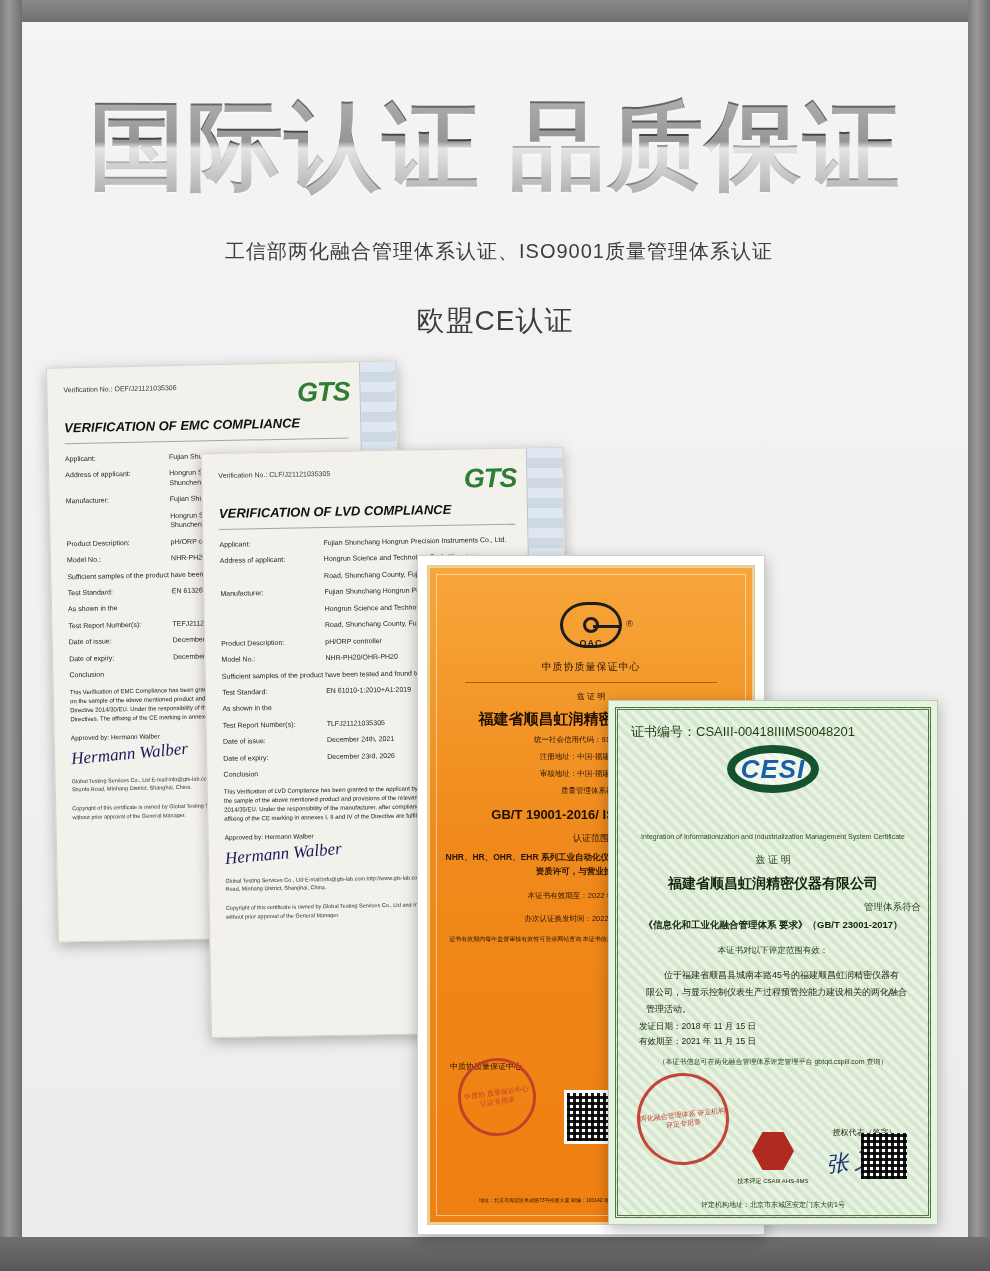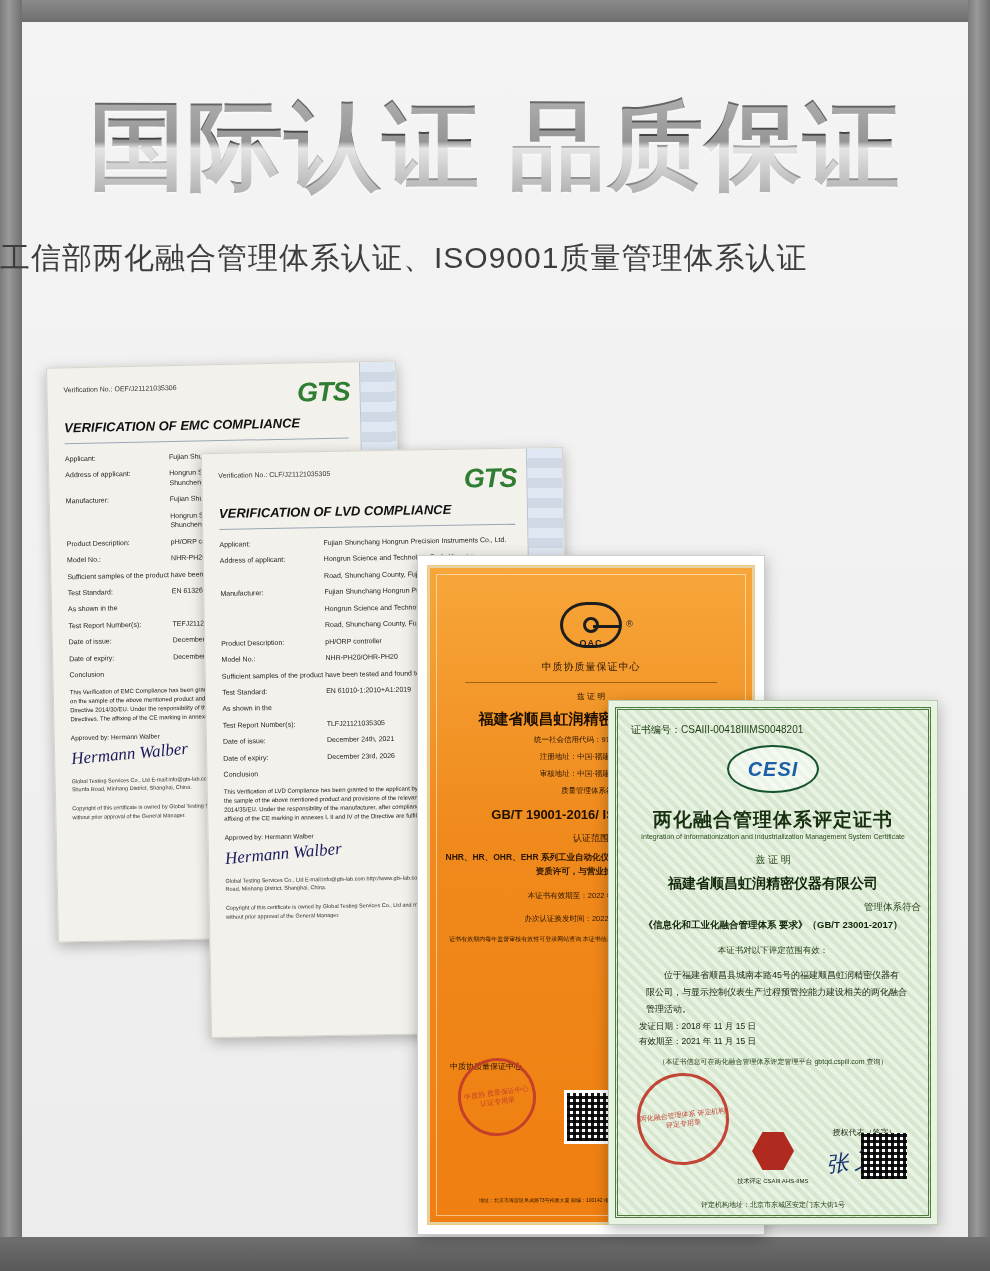--- a/index.html
+++ b/index.html
@@ -39,23 +39,23 @@
     letter-spacing: 2px;
     line-height: 1.05;
     color: #4a4a4a;
     background: linear-gradient(180deg,#6d6d6d 0%, #3f3f3f 45%, #cfcfcf 52%, #6b6b6b 100%);
     -webkit-background-clip: text;
     background-clip: text;
     color: transparent;
     text-shadow: 0 2px 0 rgba(255,255,255,.45);
   }
   .sub1 {
-    position: absolute; top: 238px; left: 0; right: 0;
-    text-align: left;
-    font-size: 30px;
+    position: absolute; top: 238px; left: 8px; right: 0;
+    text-align: center;
+    font-size: 20px;
     color: #3d3d3d;
     letter-spacing: 1px;
   }
   .sub2 {
     position: absolute; top: 302px; left: 0; right: 0;
     text-align: center;
     font-size: 28px;
     color: #3d3d3d;
     letter-spacing: 1px;
   }
@@ -197,26 +197,26 @@
     background: #e9f3e3;
     border: 1px solid #b9cdb0;
   }
   .cesi-border {
     position: absolute; inset: 6px;
     border: 3px double #4d7a3a;
     background:
       repeating-linear-gradient(45deg, rgba(120,165,100,.16) 0 4px, transparent 4px 8px),
       #e9f3e3;
   }
-  .cesi-no { position:absolute; left: 22px; top: 22px; font-size: 10px; color:#1f3d14;text-align:right; }
+  .cesi-no { position:absolute; left: 22px; top: 22px; font-size: 13px; color:#1f3d14;text-align:right; }
   .cesi-logo {
     position:absolute; left: 50%; transform: translateX(-50%); top: 44px;
-    width: 92px; height: 48px; border: 2px solid #14532d; border-radius: 50%/50%;
+    width: 92px; height: 48px; border: 8px solid #14532d; border-radius: 50%/50%;
     display:flex; align-items:center; justify-content:center;
-    color:#1b5fa8; font-size: 20px; font-weight: bold; font-style: italic; letter-spacing: 1px;
+    color:#1b5fa8; font-size: 26px; font-weight: bold; font-style: italic; letter-spacing: 1px;
     background: rgba(255,255,255,.5);
   }
   .cesi-title { position:absolute; left: 16px; right: 16px; top: 106px; text-align:center; font-size: 19px; font-weight: bold; color:#17300f; letter-spacing:1px;}
   .cesi-title-en { position:absolute; left: 16px; right: 16px; top: 132px; text-align:center; font-size: 7px; color:#2a4a1e; }
   .cesi-zm { position:absolute; left:0; right:0; top: 152px; text-align:center; font-size: 10px; color:#1f3d14; }
   .cesi-company { position:absolute; left: 16px; right: 16px; top: 174px; text-align:center; font-size: 14px; font-weight:bold; color:#11280a; }
   .cesi-sub { position:absolute; left: 16px; right: 16px; top: 200px; text-align:right; font-size: 9.5px; color:#1f3d14; }
   .cesi-std { position:absolute; left: 16px; right: 16px; top: 218px; text-align:center; font-size: 9.5px; color:#11280a; font-weight:bold; }
   .cesi-valid { position:absolute; left: 16px; right: 16px; top: 244px; text-align:center; font-size: 8.5px; color:#1f3d14; }
   .cesi-body { position:absolute; left: 37px; right: 30px; top: 266px; font-size: 9px; line-height: 1.9; color:#11280a; text-indent: 18px; }
@@ -252,20 +252,21 @@
 <body>
 
 <div class="page">
   <div class="top-bar"></div>
   <div class="rail left"></div>
   <div class="rail right"></div>
   <div class="bottom-bar"></div>
 
   <div class="headline">国际认证 品质保证</div>
   <div class="sub1">工信部两化融合管理体系认证、ISO9001质量管理体系认证</div>
+  <div class="sub2">欧盟CE认证</div>
 
   <div class="certs">
 
     <div class="cert cert-emc">
       <div class="verif-no">Verification No.:  OEF/J21121035306</div>
       <div class="gts-logo">GTS</div>
       <div class="gts-side">
         <span>ZERTIFIKAT · CERTIFICATE · CERTIFICADO</span>
       </div>
       <div class="cert-title-en">VERIFICATION OF EMC COMPLIANCE</div>
@@ -440,21 +441,20 @@
         <div class="qac-qr"></div>
         <div class="iaf-badge">IAF</div>
         <div class="qac-footer">地址：北京市海淀区阜成路73号裕惠大厦  邮编：100142  电话：010-88218888  网址：www.caq.org.cn</div>
       </div>
     </div>
 
     <div class="cert cert-cesi">
       <div class="cesi-border"></div>
       <div class="cesi-no">证书编号：CSAIII-00418IIIMS0048201</div>
       <div class="cesi-logo">CESI</div>
-      <div class="cesi-title">两化融合管理体系评定证书</div>
       <div class="cesi-title-en">Integration of Informationization and Industrialization Management System Certificate</div>
       <div class="cesi-zm">兹 证 明</div>
       <div class="cesi-company">福建省顺昌虹润精密仪器有限公司</div>
       <div class="cesi-sub">管理体系符合</div>
       <div class="cesi-std">《信息化和工业化融合管理体系 要求》（GB/T 23001-2017）</div>
       <div class="cesi-valid">本证书对以下评定范围有效：</div>
       <div class="cesi-body">位于福建省顺昌县城南本路45号的福建顺昌虹润精密仪器有限公司，与显示控制仪表生产过程预管控能力建设相关的两化融合管理活动。</div>
       <div class="cesi-dates">
         <div>发证日期：2018 年 11 月 15 日</div>
         <div>有效期至：2021 年 11 月 15 日</div>

